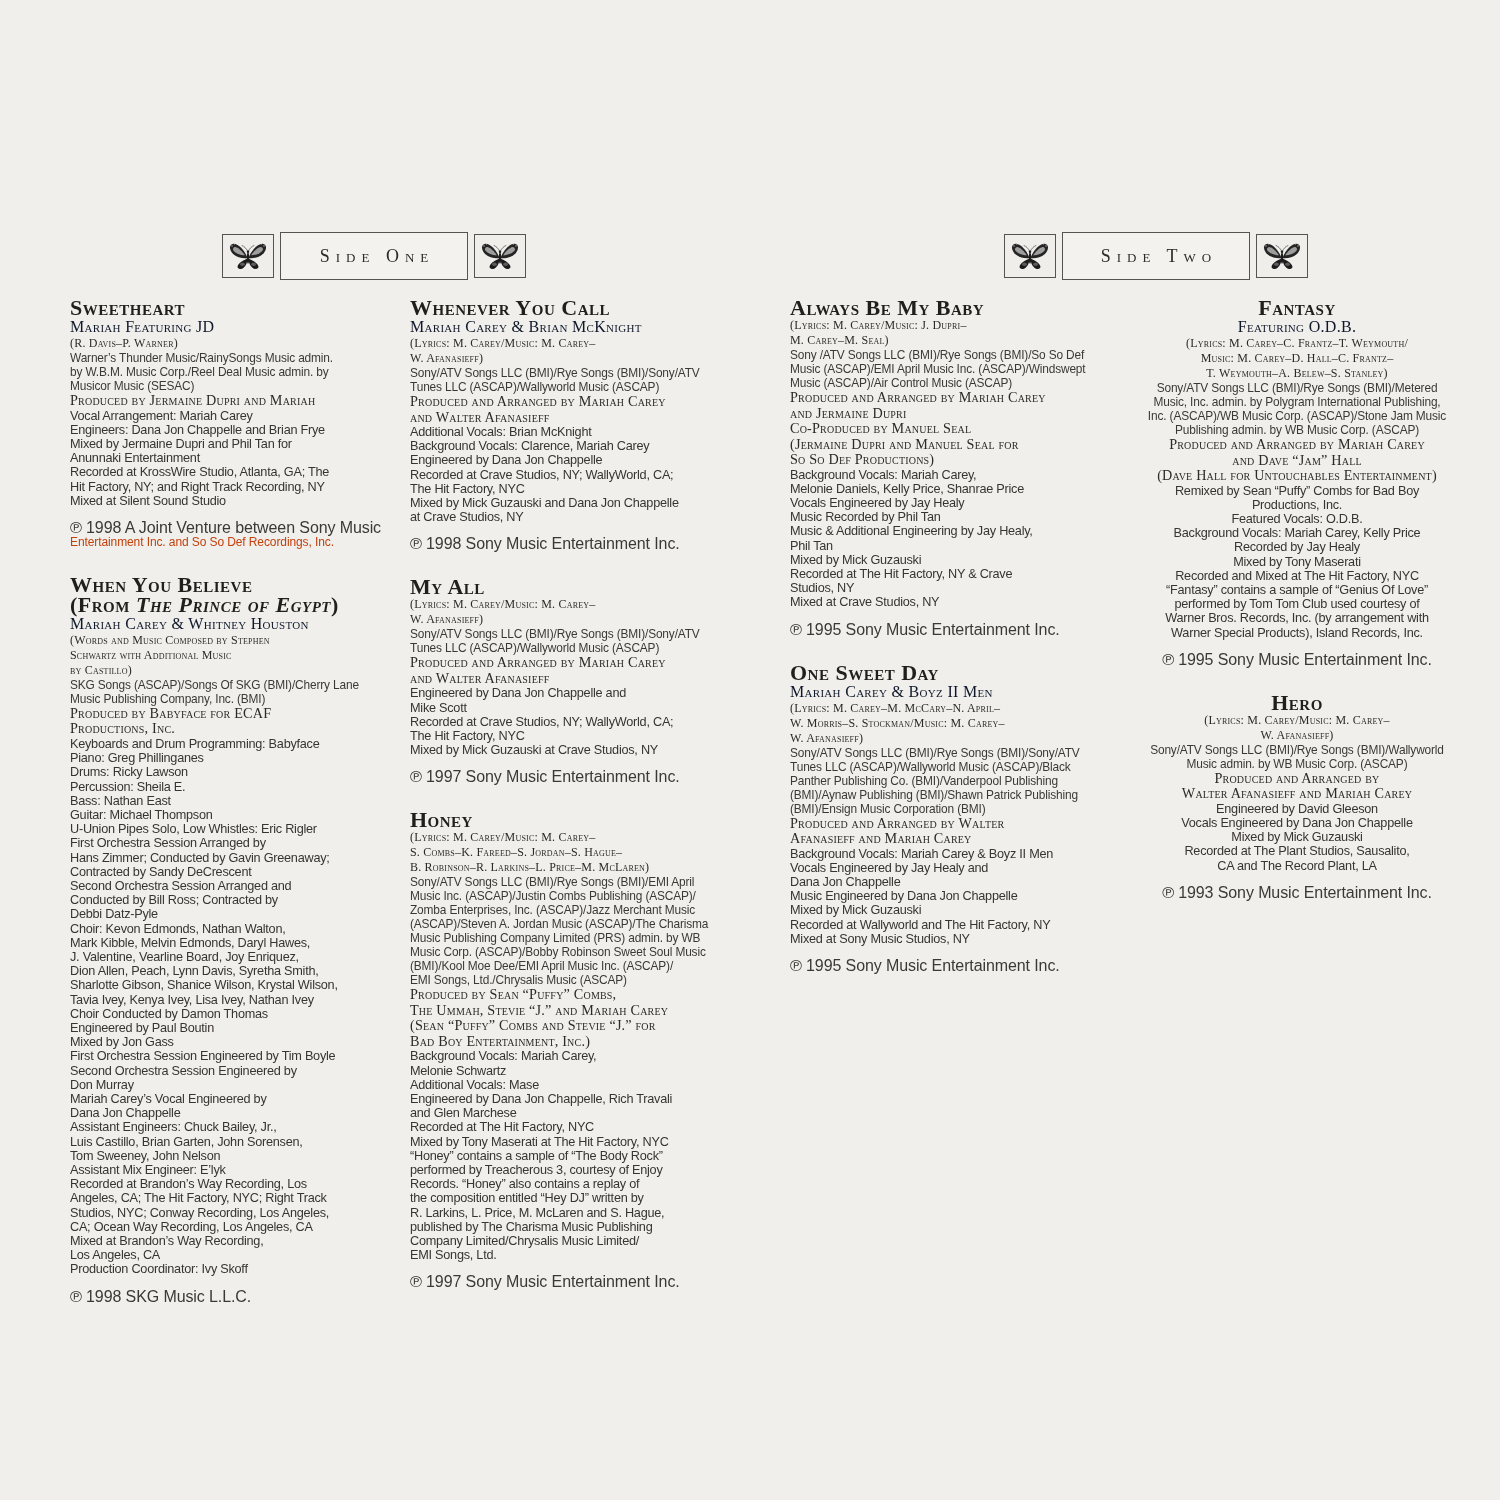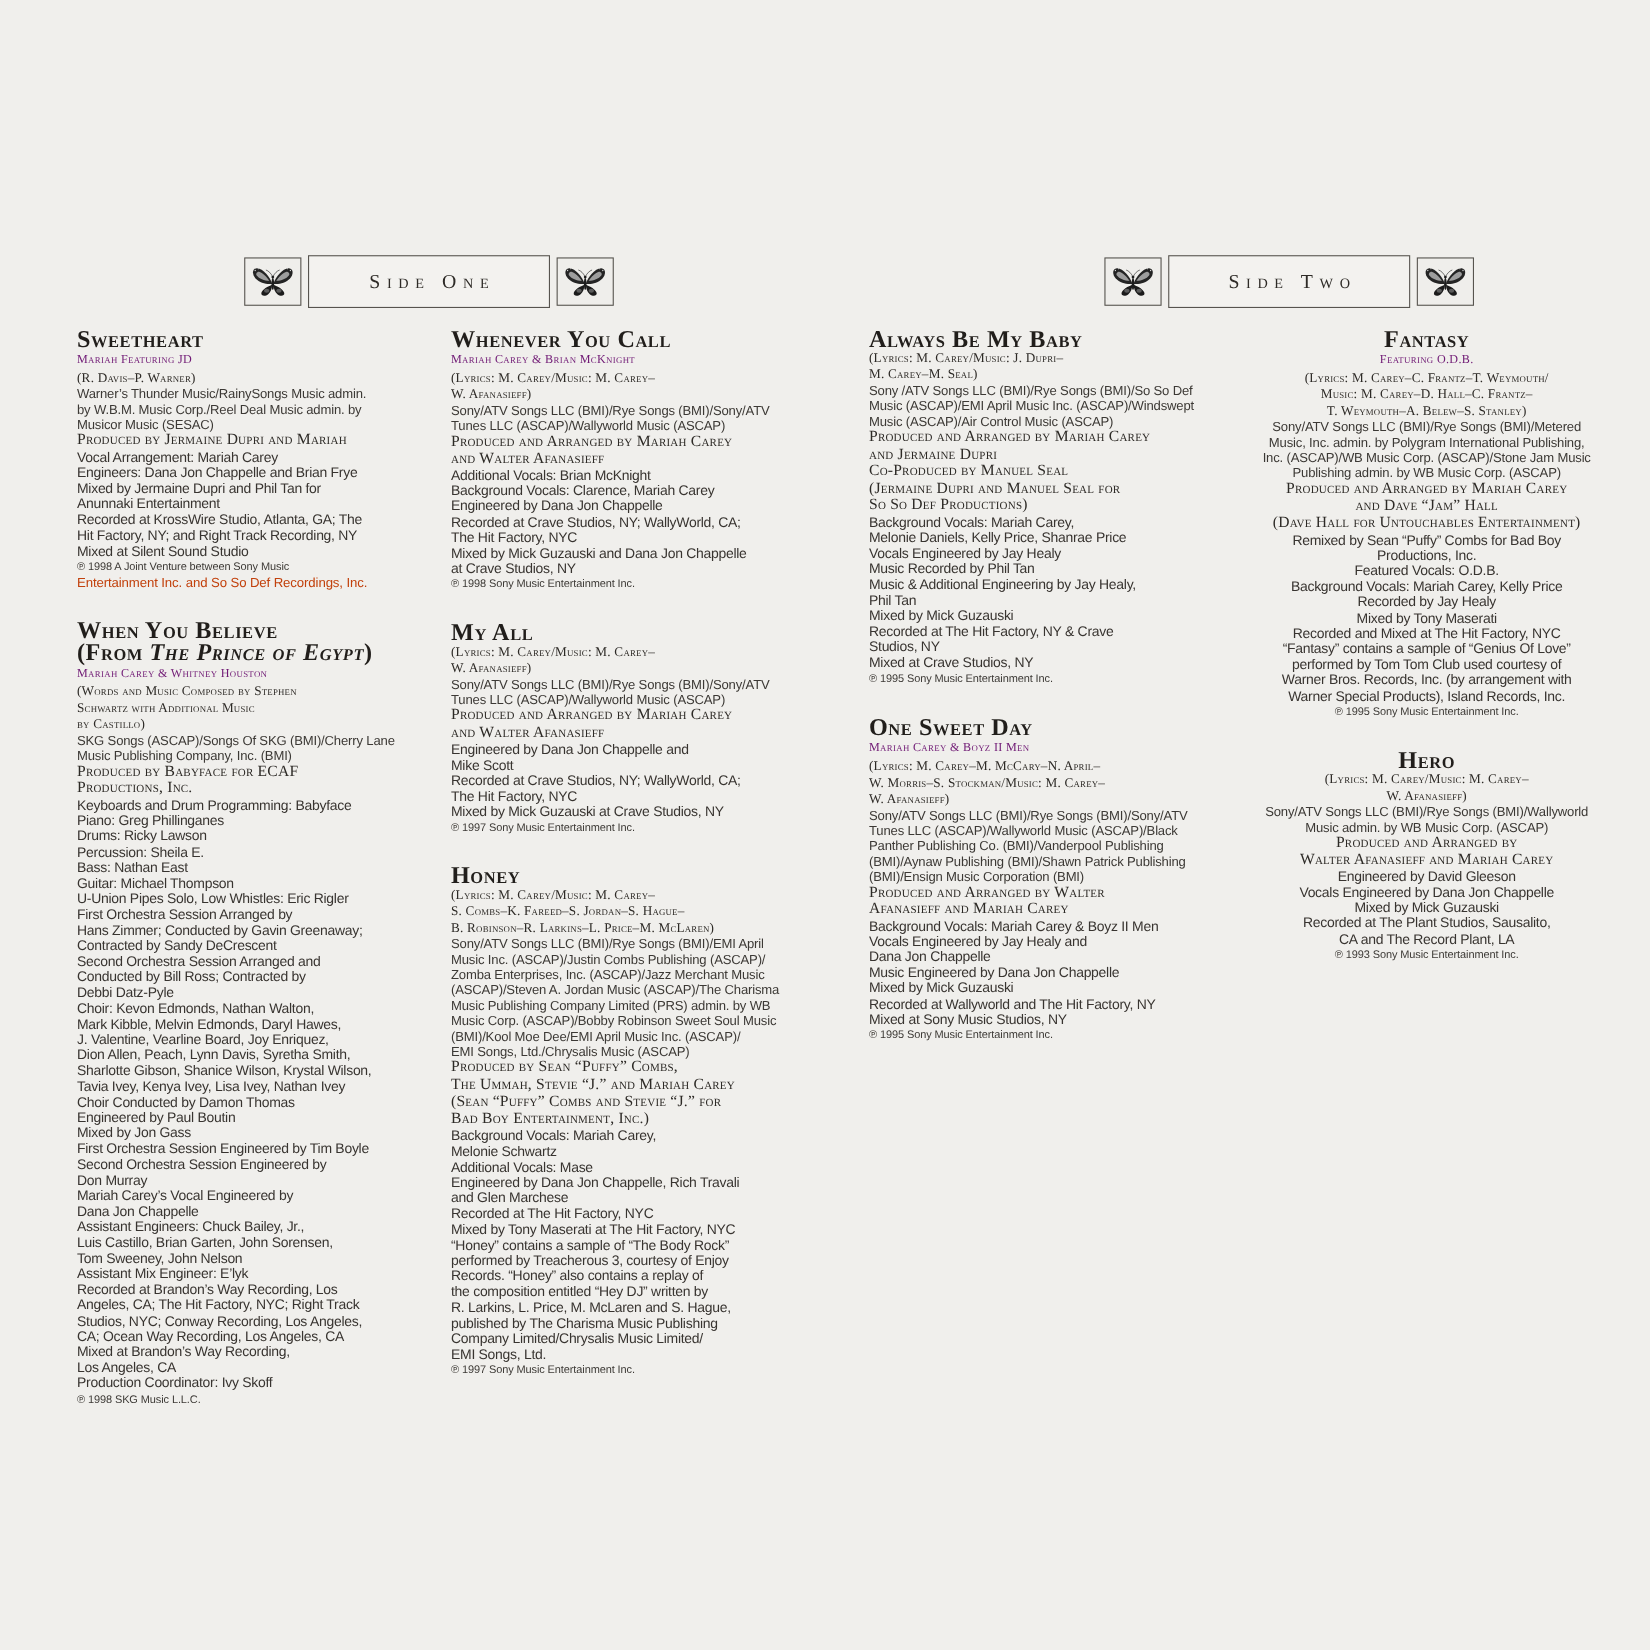--- a/index.html
+++ b/index.html
@@ -11,53 +11,53 @@
   }
   
   .header-group { position:absolute; display:flex; align-items:center; gap:6px; }
   .bfly-box {
     width:52px; height:44px; box-sizing:border-box;
     border:1px solid #57544f; background:#efeeeb;
     display:flex; align-items:center; justify-content:center;
   }
   .bfly-box svg { width:42px; height:32px; display:block; }
   .side-box {
-    width:220px; height:48px; box-sizing:border-box;
+    width:188px; height:48px; box-sizing:border-box;
     border:1px solid #57544f; background:#f3f2ef;
     display:flex; align-items:center; justify-content:center;
   }
   .side-label {
     font-family:"Liberation Serif", serif;
     font-variant:small-caps;
     font-size:18px; letter-spacing:6px; color:#2e2b27;
     white-space:nowrap; padding-left:6px;
   }
   
   .col { position:absolute; top:298px; }
   .section { margin-bottom:26px; }
   .ln { white-space:nowrap; }
   .title {
     font-family:"Liberation Serif", serif; font-variant:small-caps; font-weight:bold;
     font-size:22px; line-height:20px; color:#211e1b; letter-spacing:0.5px;
   }
   .artist {
     font-family:"Liberation Serif", serif; font-variant:small-caps;
-    font-size:11px; line-height:18px; color:#701a75; letter-spacing:0.3px;
+    font-size:16px; line-height:18px; color:#0f172a; letter-spacing:0.3px;
   }
   .writers {
     font-family:"Liberation Serif", serif; font-variant:small-caps;
     font-size:12px; line-height:15px; color:#2d2a26; letter-spacing:0.2px;
   }
   .caps {
     font-family:"Liberation Serif", serif; font-variant:small-caps;
     font-size:14.2px; line-height:15.5px; color:#2d2a26; letter-spacing:0.2px;
   }
   .pub { font-size:11.9px; line-height:14px; letter-spacing:-0.15px; color:#3c3935; }
   .body { font-size:12.7px; line-height:14.2px; letter-spacing:-0.25px; color:#383430; }
-  .phono { font-size:10px; line-height:14px; letter-spacing:-0.1px; margin-top:1px; color:#3c3935; }
+  .phono { font-size:16px; line-height:14px; letter-spacing:-0.1px; margin-top:13px; color:#3c3935; }
   .phonoc { font-size:12px; line-height:14px; letter-spacing:-0.1px; color:#c2410c; }
   .it { font-style:italic; }
 </style>
 </head>
 <body>
 
 <div class="page">
 
   <div class="header-group" style="left:222px; top:232px;">
     <div class="bfly-box">

